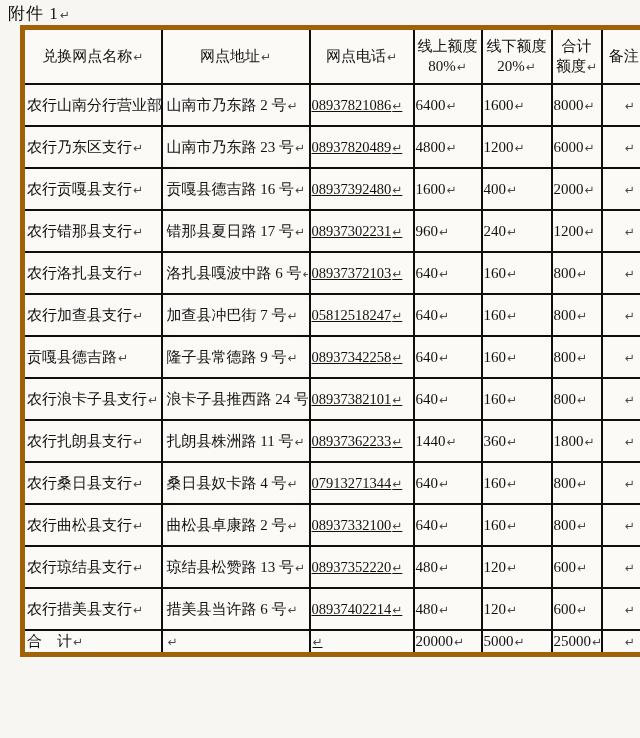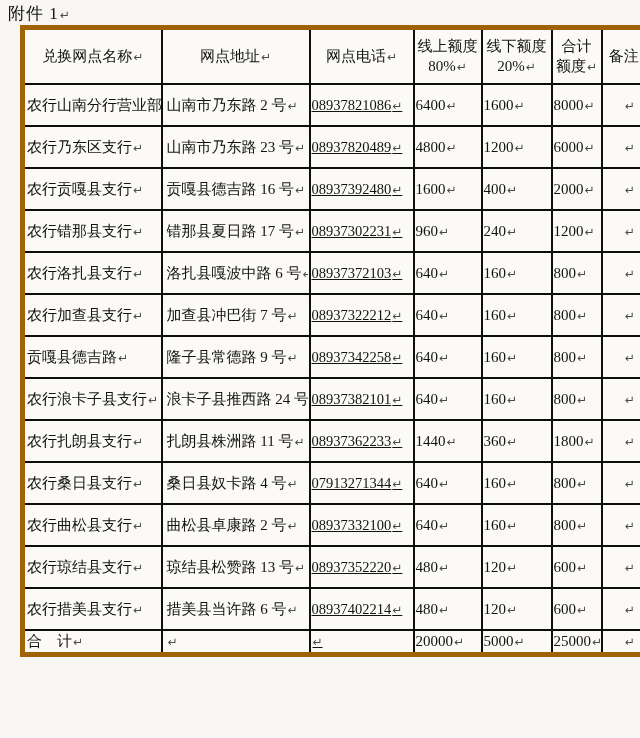--- a/index.html
+++ b/index.html
@@ -171,21 +171,21 @@
           <td class="col-addr"><span class="cellval">洛扎县嘎波中路 6 号</span><span class="mark">↵</span></td>
           <td class="col-phone"><span class="cellval">08937372103</span><span class="mark">↵</span></td>
           <td class="col-num"><span class="cellval">640</span><span class="mark">↵</span></td>
           <td class="col-num"><span class="cellval">160</span><span class="mark">↵</span></td>
           <td class="col-num"><span class="cellval">800</span><span class="mark">↵</span></td>
           <td class="col-remark"><span class="cellval"></span><span class="mark">↵</span></td>
         </tr>
         <tr>
           <td class="col-name"><span class="cellval">农行加查县支行</span><span class="mark">↵</span></td>
           <td class="col-addr"><span class="cellval">加查县冲巴街 7 号</span><span class="mark">↵</span></td>
-          <td class="col-phone"><span class="cellval">08937322212</span><span class="mark">↵</span></td>
+          <td class="col-phone"><span class="cellval">05812518247</span><span class="mark">↵</span></td>
           <td class="col-num"><span class="cellval">640</span><span class="mark">↵</span></td>
           <td class="col-num"><span class="cellval">160</span><span class="mark">↵</span></td>
           <td class="col-num"><span class="cellval">800</span><span class="mark">↵</span></td>
           <td class="col-remark"><span class="cellval"></span><span class="mark">↵</span></td>
         </tr>
         <tr>
           <td class="col-name"><span class="cellval">贡嘎县德吉路</span><span class="mark">↵</span></td>
           <td class="col-addr"><span class="cellval">隆子县常德路 9 号</span><span class="mark">↵</span></td>
           <td class="col-phone"><span class="cellval">08937342258</span><span class="mark">↵</span></td>
           <td class="col-num"><span class="cellval">640</span><span class="mark">↵</span></td>

